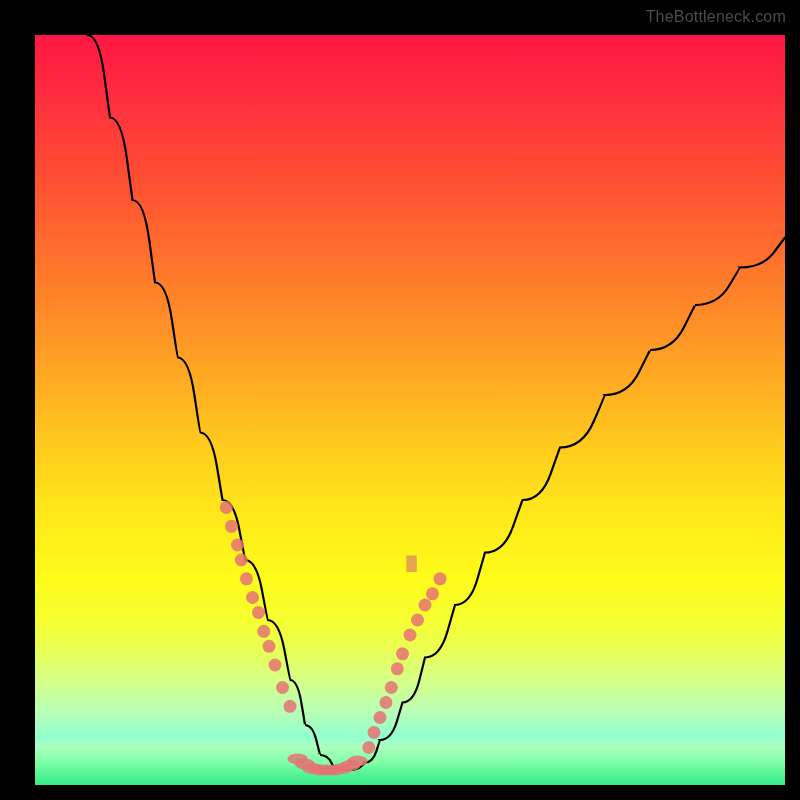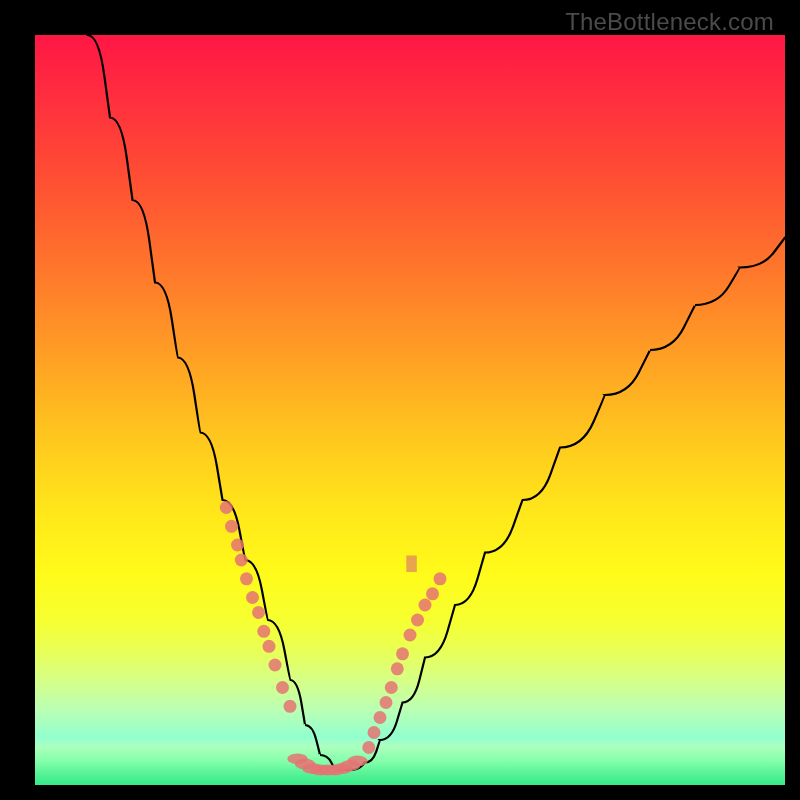--- a/index.html
+++ b/index.html
@@ -47,23 +47,23 @@
     background: linear-gradient(to bottom,
       rgba(245,255,200,0.0) 0%,
       rgba(220,255,180,0.55) 20%,
       rgba(160,255,160,0.7) 50%,
       rgba(60,235,140,0.9) 100%
     );
   }
   .watermark-text {
     position: absolute;
     top: 8px;
-    right: 26px;
+    right: 14px;
     color: #4b4b4b;
-    font-size: 24px;
+    font-size: 16px;
     font-weight: 500;
     letter-spacing: 0.2px;
     user-select: none;
   }
   svg.curve-layer {
     position: absolute;
     left: 0;
     top: 0;
     width: 750px;
     height: 750px;

